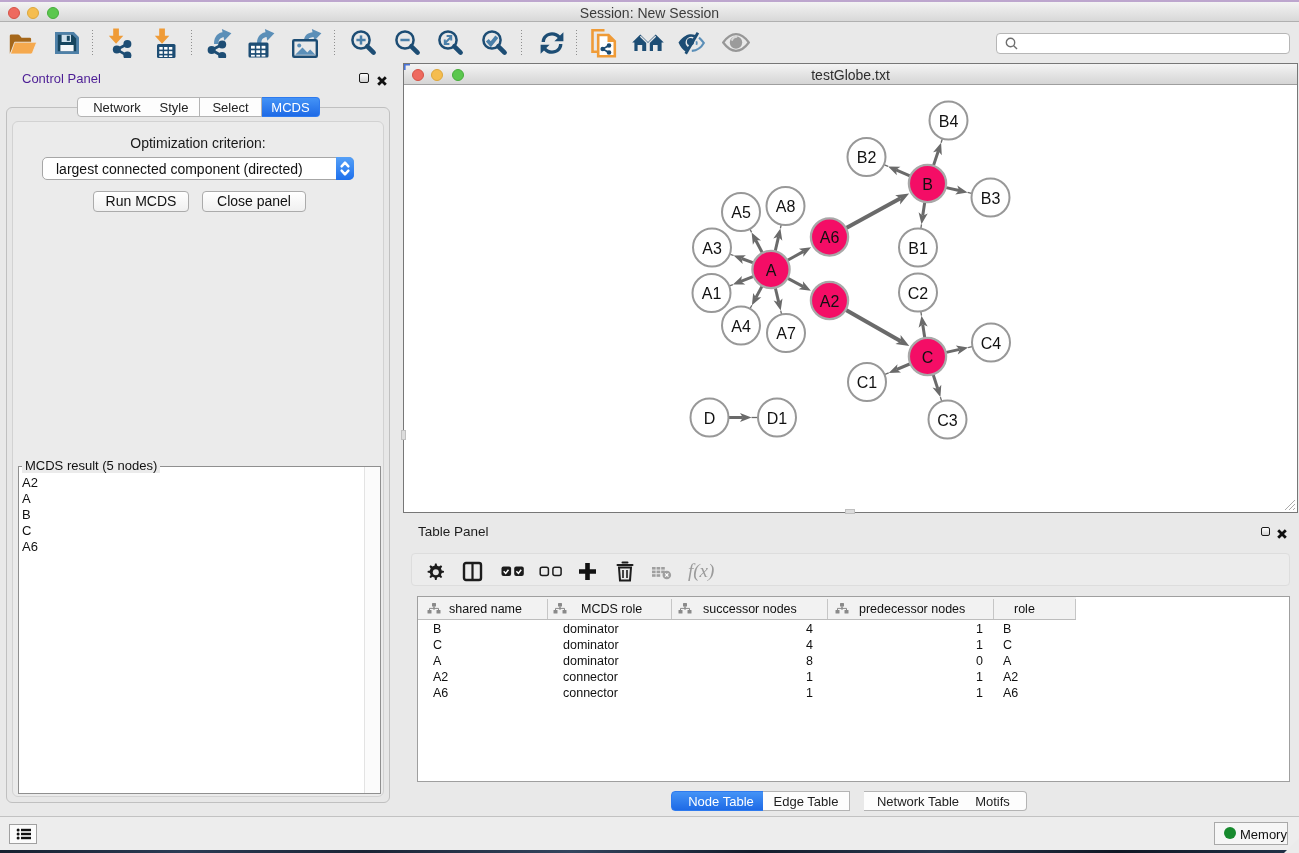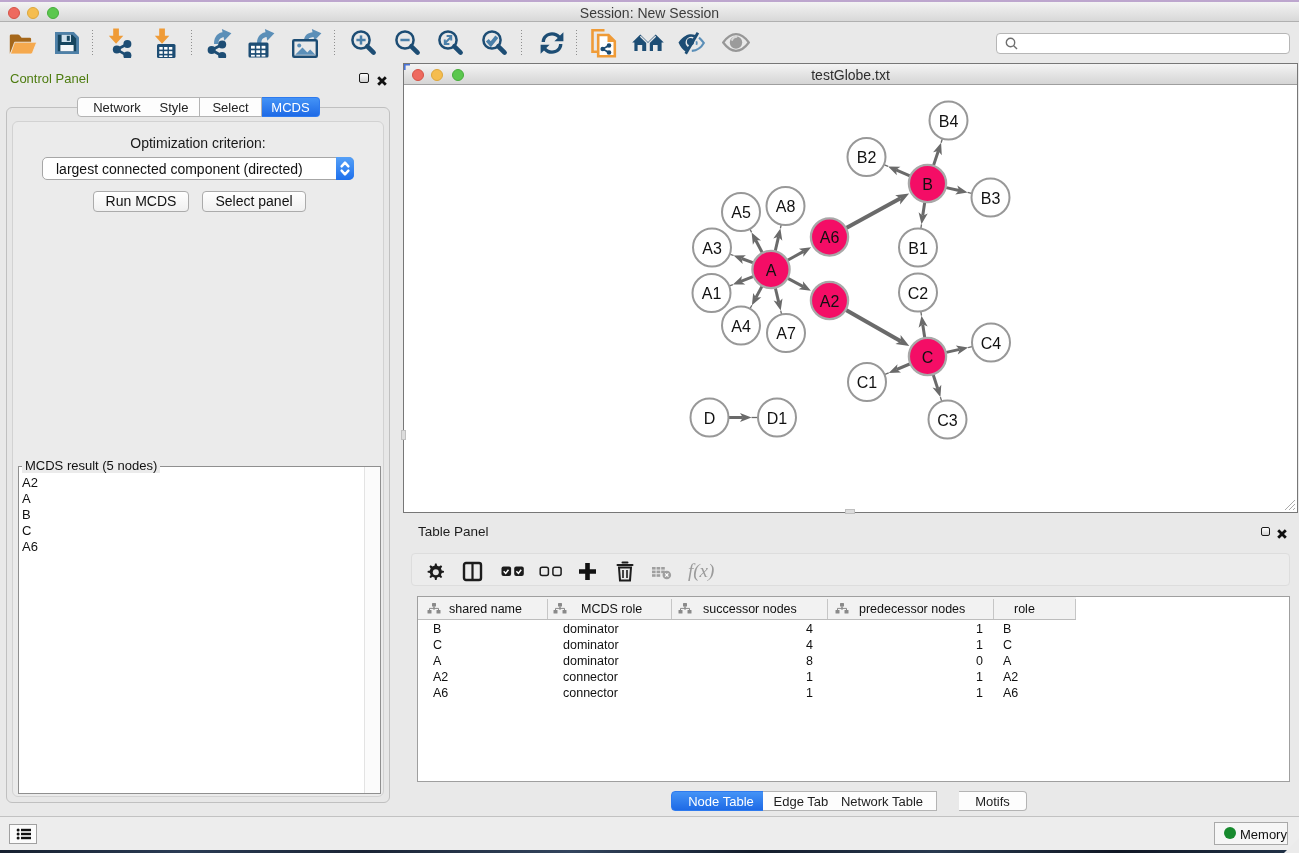--- a/index.html
+++ b/index.html
@@ -13,21 +13,21 @@
 #apptitle { left:0; top:5px; width:1299px; text-align:center; font-size:14px; color:#3c3c3c; }
 .tl { width:12px; height:12px; border-radius:50%; top:7px; }
 
 #toolbar { left:0; top:23px; width:1299px; height:39px; background:#e9e9e9; }
 .sep { top:30px; width:1px; height:26px;
   background-image:linear-gradient(#8f8f8f 34%, rgba(0,0,0,0) 0%);
   background-size:1px 3px; background-repeat:repeat-y; }
 #searchbox { left:996px; top:33px; width:294px; height:21px; background:#fff;
   border:1px solid #b6b6b6; border-radius:4px; }
 
-#cp-title { left:10px; top:71px; font-size:13px; color:#4d7c0f; }
+#cp-title { left:22px; top:71px; font-size:13px; color:#4c1d95; }
 #cp-sq { left:359px; top:73px; width:10px; height:10px; border:1.5px solid #1a1a1a; border-radius:2px; background:linear-gradient(#fff,#d0d0d0); }
 #cp-x { left:376px; top:73px; }
 #tabpane { left:6px; top:107px; width:384px; height:696px; background:#e7e7e7;
   border:1px solid #c0c0c0; border-radius:6px; }
 #cp-inner { left:12px; top:121px; width:372px; height:676px; background:#ebebeb;
   border:1px solid #d2d2d2; border-radius:6px; }
 .tab { top:97px; height:20px; border:1px solid #b4b4b4; border-left:none; background:#fdfdfd;
   font-size:13px; color:#222; text-align:center; line-height:19px; }
 #tab-network { left:77px; width:80px; border-left:1px solid #b4b4b4; border-radius:4px 0 0 4px; }
 #tab-style { left:149px; width:51px; }
@@ -60,21 +60,21 @@
 #tbl { left:417px; top:596px; width:873px; height:186px; background:#fff; border:1px solid #9f9f9f; }
 #tbl-head { left:418px; top:597px; width:658px; height:23px; background:#f2f2f2; border-bottom:1px solid #bdbdbd; }
 .colsep { top:599px; width:1px; height:20px; background:#c6c6c6; }
 .th { top:602px; font-size:12.5px; color:#111; }
 .td { font-size:12.5px; color:#111; }
 
 .btab { top:791px; height:20px; border:1px solid #b4b4b4; border-left:none; background:#fdfdfd;
   font-size:13px; color:#222; text-align:center; line-height:19px; }
 #btab-node { left:671px; width:100px; background:linear-gradient(#4493f6,#1e6ae6); border-color:#2e7aee; color:#fff; border-radius:4px 0 0 4px; border-left:1px solid #2e7aee; }
 #btab-edge { left:763px; width:87px; }
-#btab-net  { left:828px; width:109px; }
+#btab-net  { left:864px; width:109px; }
 #btab-motif{ left:959px; width:68px; border-radius:0 4px 4px 0; }
 
 #statusbar { left:0; top:816px; width:1299px; height:34px; background:#ededed; border-top:1px solid #c2c2c2; }
 #listbtn { left:9px; top:824px; width:28px; height:20px; background:#fbfbfb; border:1px solid #a0a0a0; }
 #membtn { left:1214px; top:822px; width:74px; height:23px; background:#f6f6f6; border:1px solid #a9a9a9; }
 #memtext { left:1240px; top:827px; font-size:13px; color:#111; }
 #memdot { left:1224px; top:827px; width:12px; height:12px; border-radius:50%; background:#178a2e; }
 #wallpaper { left:0; top:850px; width:1299px; height:3px;
   background:linear-gradient(90deg,#16202f,#2b3c55 14%,#1a2435 28%,#33455e 44%,#131c2b 58%,#28394f 72%,#101724 86%,#223349); }
 </style>
@@ -243,21 +243,21 @@
 <div class="abs tab" id="tab-select">Select</div>
 <div class="abs tab" id="tab-mcds">MCDS</div>
 <div class="abs" id="optlabel">Optimization criterion:</div>
 <div class="abs" id="combo"></div>
 <div class="abs" id="combo-text">largest connected component (directed)</div>
 <div class="abs" id="combo-btn"><svg width="18" height="23" viewBox="0 0 18 23">
   <path d="M5.6 9.4 L9 5.6 L12.4 9.4" fill="none" stroke="#fff" stroke-width="2.4" stroke-linecap="round" stroke-linejoin="round"></path>
   <path d="M5.6 13.6 L9 17.4 L12.4 13.6" fill="none" stroke="#fff" stroke-width="2.4" stroke-linecap="round" stroke-linejoin="round"></path>
 </svg></div>
 <div class="abs btn" id="btn-run">Run MCDS</div>
-<div class="abs btn" id="btn-close">Select panel</div>
+<div class="abs btn" id="btn-close">Close panel</div>
 <div class="abs" id="mcds-box"></div>
 <div class="abs" id="mcds-scroll"></div>
 <div class="abs" id="mcds-legend">MCDS result (5 nodes)</div>
 <div class="abs li" style="top:475px;">A2</div>
 <div class="abs li" style="top:491px;">A</div>
 <div class="abs li" style="top:507px;">B</div>
 <div class="abs li" style="top:523px;">C</div>
 <div class="abs li" style="top:539px;">A6</div>
 
 <div class="abs" id="netwin"></div>

